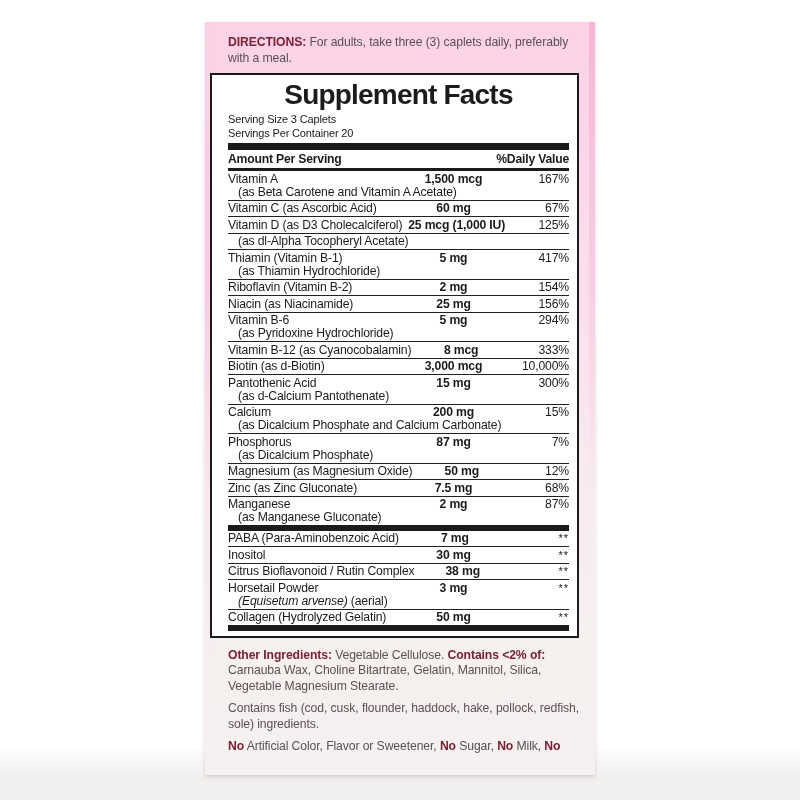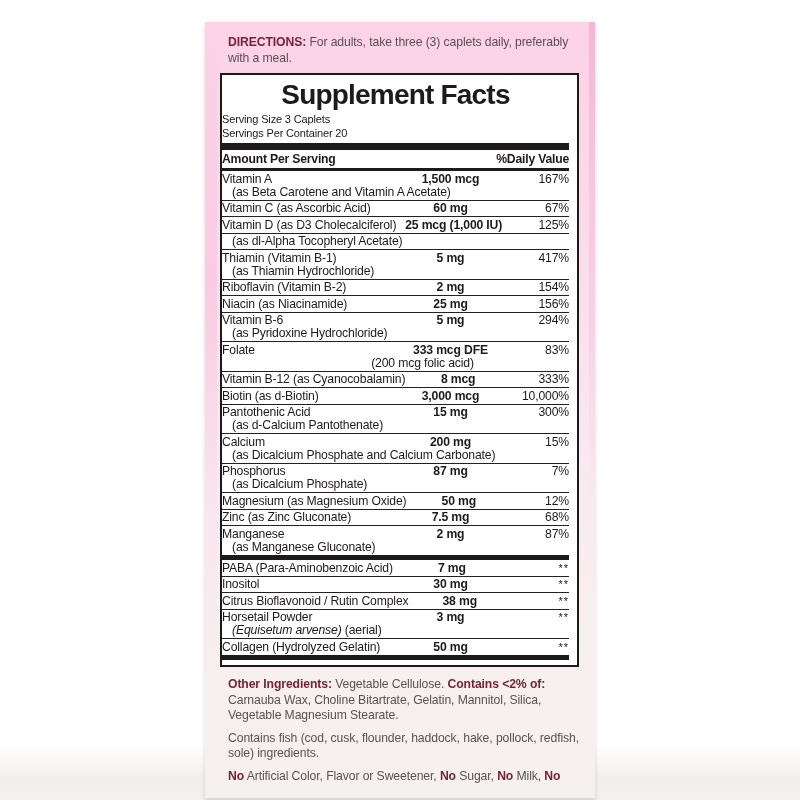--- a/index.html
+++ b/index.html
@@ -22,21 +22,21 @@
     content:""; position:absolute; top:0; left:0; width:12px; height:88%;
     background: linear-gradient(180deg, rgba(248,190,219,.0) 0%, rgba(247,187,217,.55) 38%, rgba(250,215,232,.30) 70%, rgba(250,215,232,0) 100%);
   }
   .directions {
     margin: 0 18px 7px 23px; font-size: 12.2px; line-height: 15.5px;
     color: #5a5054; letter-spacing: -0.1px;
   }
   .directions b { color: #7a2233; font-weight: 700; }
   .facts-box {
     position: relative; background: #ffffff; border: 2px solid #1d1a1b;
-    margin: 0 16px 10px 15px; padding: 4px 8px 5px 0;
+    margin: 0 16px 10px 5px; padding: 4px 8px 5px 16px;
   }
   .sf-title {
     text-align: center; font-weight: 700; color: #1d1a1b;
     font-size: 28px; line-height: 30px; letter-spacing: -0.8px; margin: 1px 0 2px 0;
   }
   .sf-serving { font-size: 11px; line-height: 14px; color: #1d1a1b; letter-spacing: -0.15px; }
   .bar-thick { height: 7px; background: #1d1a1b; margin-top: 3px; }
   .bar-med   { height: 3px;  background: #1d1a1b; }
   .bar-sec   { height: 5.5px; background: #1d1a1b; }
   .sf-header { display: flex; justify-content: space-between; padding: 2px 0 2px 0; }
@@ -127,28 +127,20 @@
           <div class="row">
             <div class="rl">
               <span class="n">Vitamin B-6</span>
               <span class="a">5 mg</span>
               <span class="dv">294%</span>
             </div>
             <div class="sub">(as Pyridoxine Hydrochloride)</div>
           </div>
           <div class="row">
             <div class="rl">
-              <span class="n">Folate</span>
-              <span class="a">333 mcg DFE</span>
-              <span class="dv">83%</span>
-            </div>
-            <div class="sub-amt">(200 mcg folic acid)</div>
-          </div>
-          <div class="row">
-            <div class="rl">
               <span class="n">Vitamin B-12 (as Cyanocobalamin)</span>
               <span class="a">8 mcg</span>
               <span class="dv">333%</span>
             </div>
           </div>
           <div class="row">
             <div class="rl">
               <span class="n">Biotin (as d-Biotin)</span>
               <span class="a">3,000 mcg</span>
               <span class="dv">10,000%</span>

